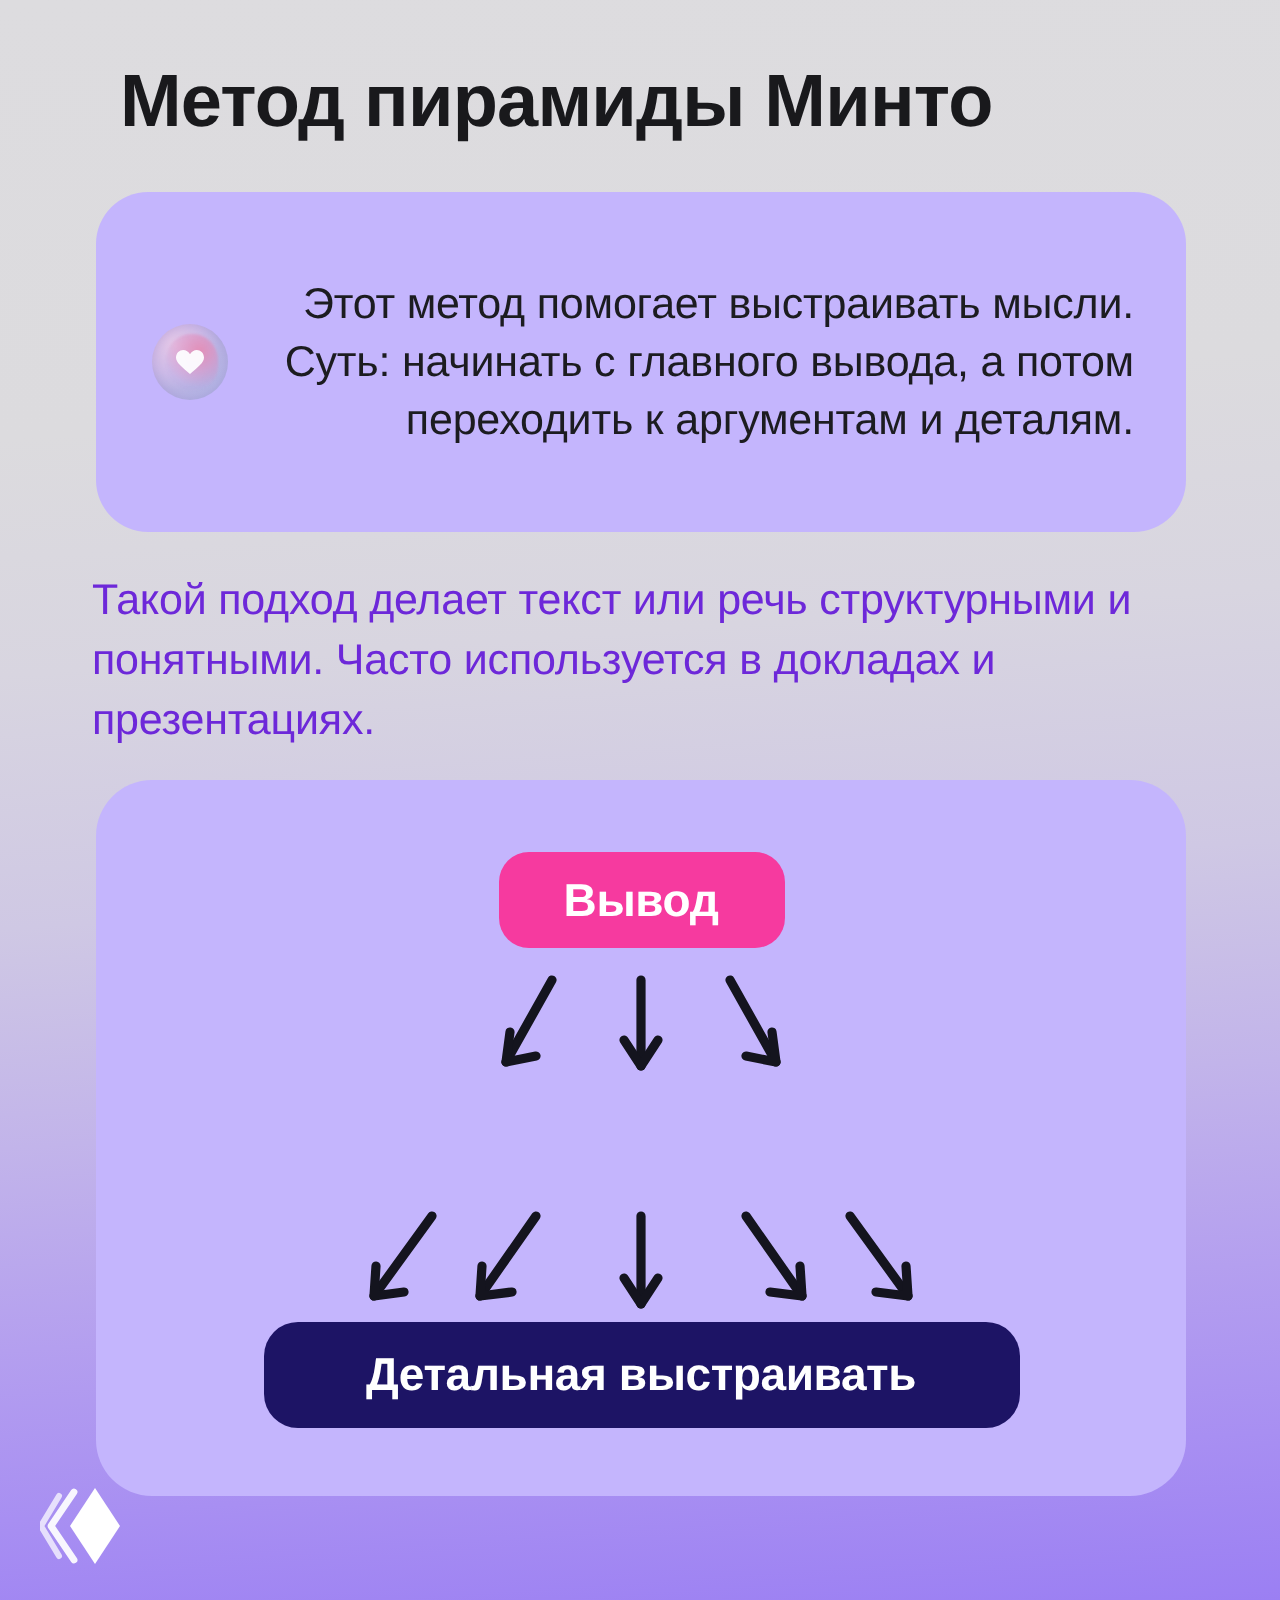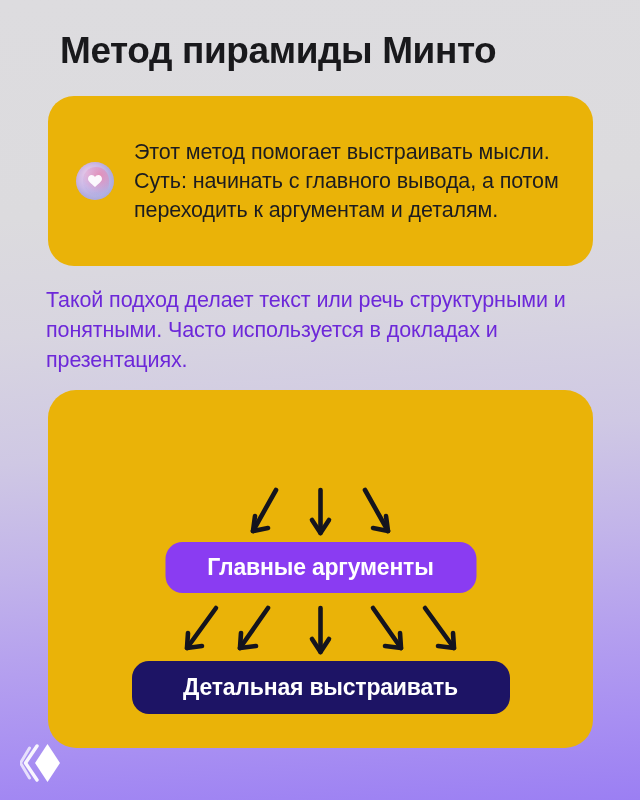--- a/index.html
+++ b/index.html
@@ -42,22 +42,23 @@
     font-weight: 700;
     letter-spacing: -0.4px;
     color: #19191c;
     white-space: nowrap;
     margin-left: 12px;
   }
 
   
   .card {
     position: absolute;
-    background: #eab308;
+    background: #c4b5fd;
     border-radius: 26px;
+    text-align: right;
   }
 
   .card-intro {
     left: 48px;
     top: 96px;
     width: 545px;
     height: 170px;
     display: flex;
     align-items: center;
     padding: 0 26px 0 28px;
@@ -230,22 +231,22 @@
           <path d="M272.5 262 L264 249 M272.5 262 L281 249"></path>
 
           <path d="M325 218 L353 258"></path>
           <path d="M353 258 L352 243 M353 258 L337 256"></path>
 
           <path d="M377 218 L406 258"></path>
           <path d="M406 258 L405 243 M406 258 L390 256"></path>
         </g>
       </svg>
 
-
-      <div class="pill pill-mid">Главные аргументы</div>
+      <div class="pill pill-top">Вывод</div>
+
 
       <div class="pill pill-bot">Детальная выстраивать</div>
     </div>
   </div>
 
   <svg class="logo" viewBox="0 0 46 42">
     <path d="M27.5 2 L40 21 L27.5 40 L15 21 Z" fill="#ffffff"></path>
     <path d="M17 4 L5.5 21 L17 38" fill="none" stroke="#ffffff" stroke-width="3.4" stroke-linecap="round" stroke-linejoin="round" opacity="0.92"></path>
     <path d="M9.5 6 L0.5 21 L9.5 36" fill="none" stroke="#ffffff" stroke-width="3" stroke-linecap="round" stroke-linejoin="round" opacity="0.72"></path>
   </svg>

